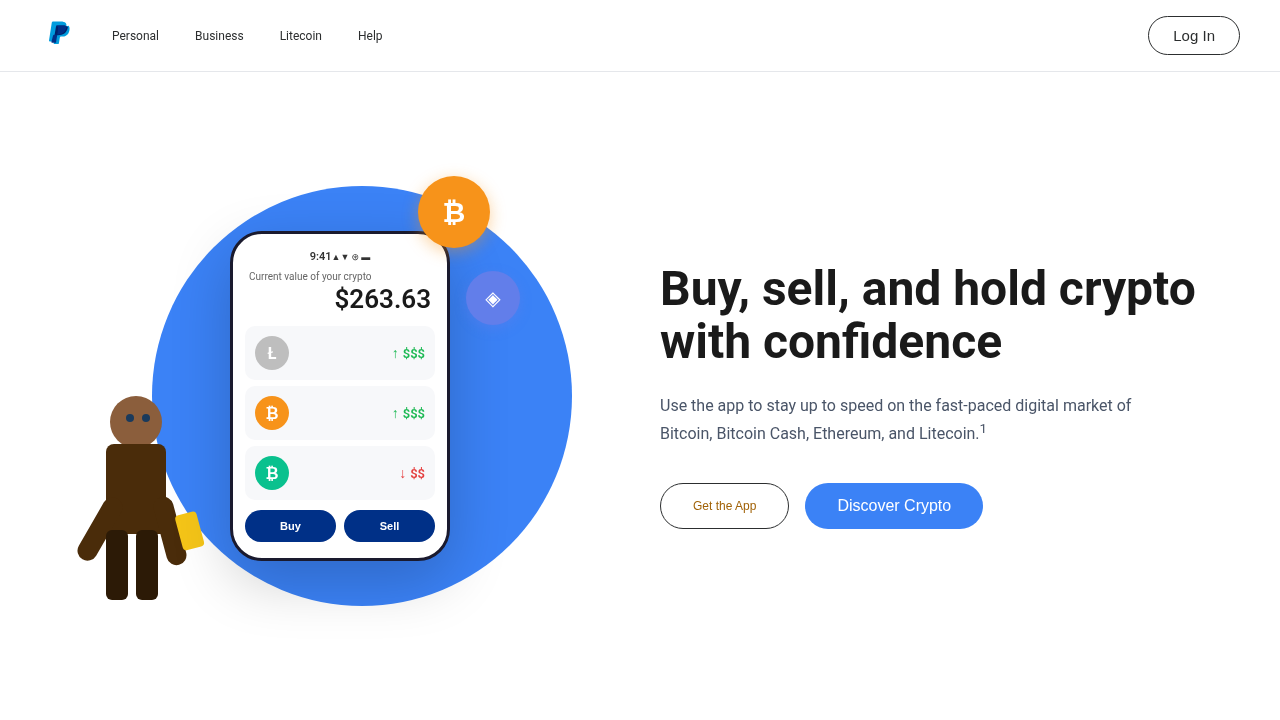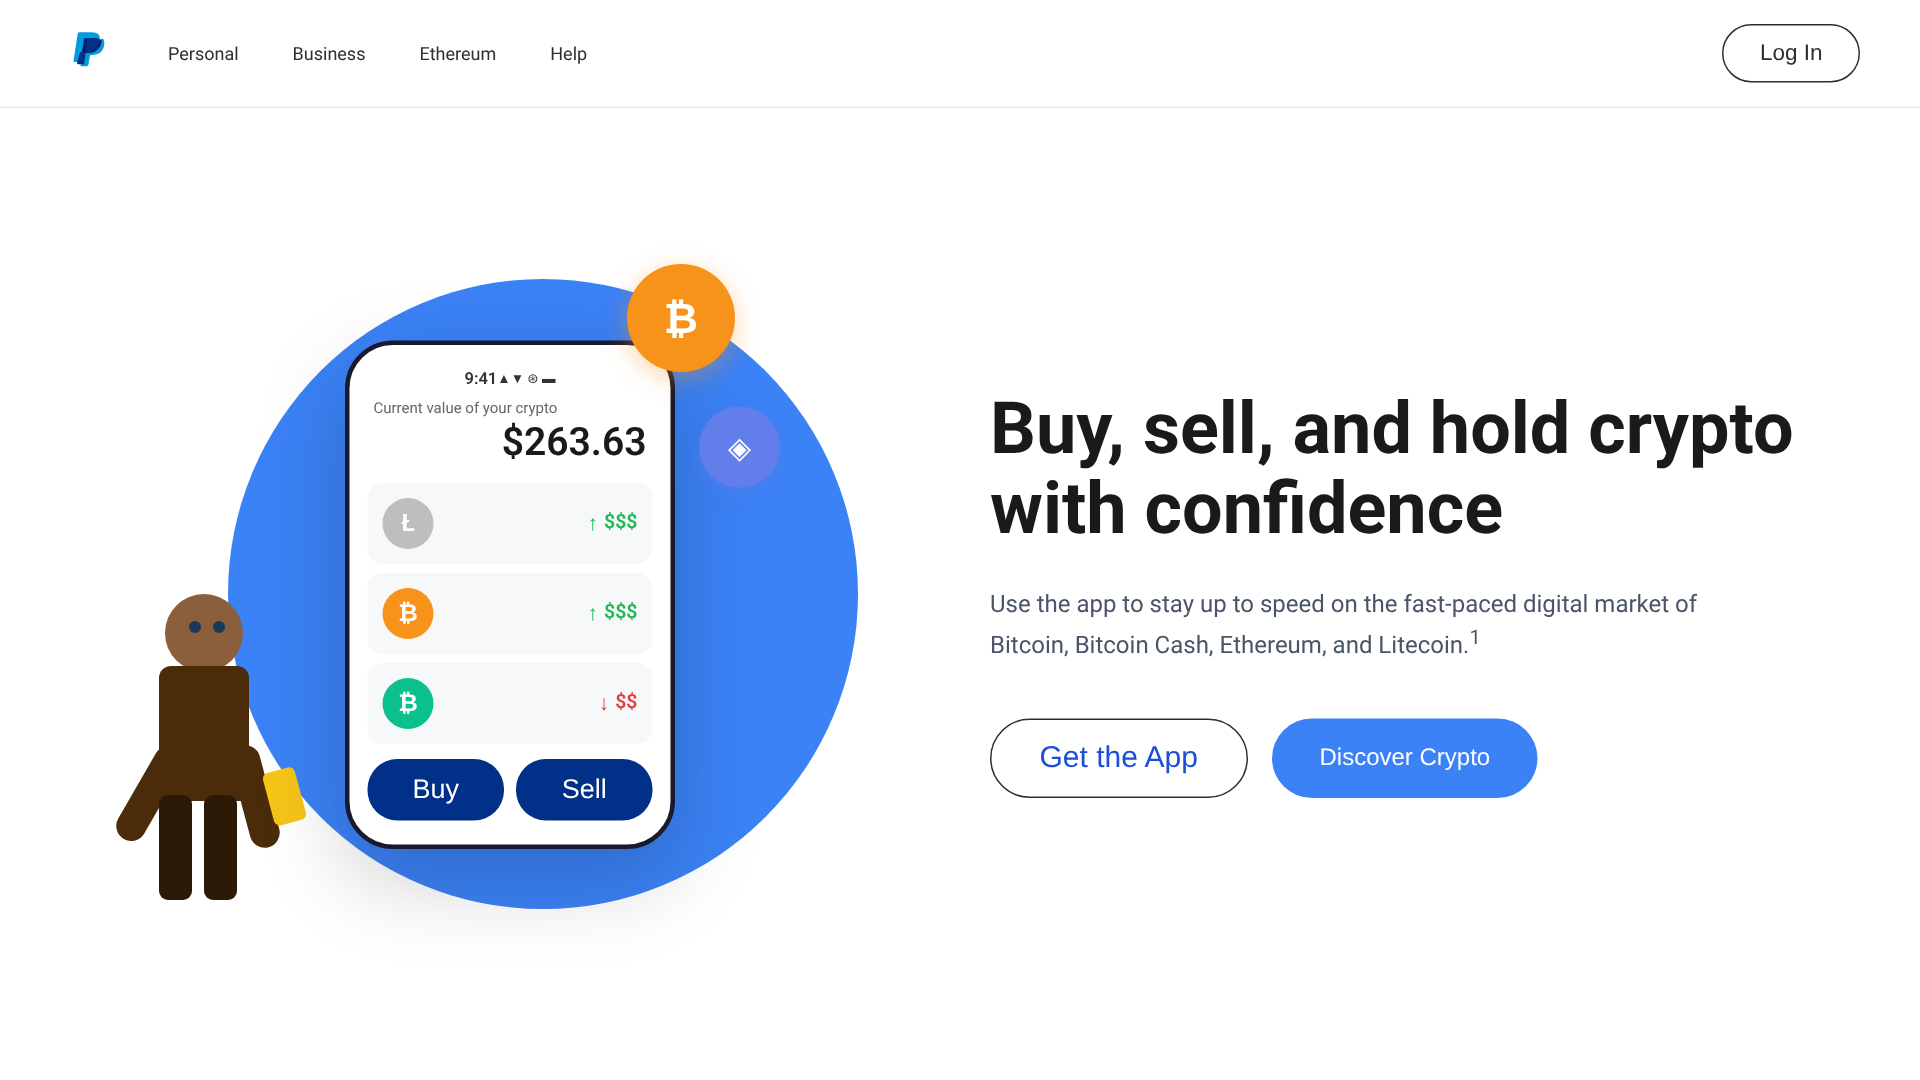--- a/index.html
+++ b/index.html
@@ -118,21 +118,21 @@
     .icon-btc { background: #f7931a; }
     .icon-bch { background: #0ac18e; }
     .crypto-trend { display: flex; align-items: center; gap: 4px; font-size: 13px; font-weight: 600; }
     .trend-up { color: #1db954; }
     .trend-down { color: #e53e3e; }
     .arrow-up { color: #1db954; font-size: 14px; }
     .arrow-down { color: #e53e3e; font-size: 14px; }
     .phone-btns { display: flex; gap: 8px; margin-top: 10px; }
     .phone-btn {
       flex: 1; padding: 10px; background: #003087; border: none;
-      border-radius: 20px; color: #fff; font-size: 18px; font-weight: 400; cursor: pointer;
+      border-radius: 20px; color: #fff; font-size: 11px; font-weight: 700; cursor: pointer;
     }
 
     
     .coin-bitcoin {
       position: absolute; top: 80px; right: 110px; z-index: 5;
       width: 72px; height: 72px; background: #f7931a; border-radius: 50%;
       display: flex; align-items: center; justify-content: center;
       font-size: 28px; font-weight: 700; color: #fff;
       box-shadow: 0 4px 16px rgba(247,147,26,0.4);
     }
@@ -152,42 +152,42 @@
       font-size: 48px; font-weight: 700; color: #1a1a1a; line-height: 1.1;
       margin-bottom: 24px;
     }
     .hero-desc {
       font-size: 16px; color: #4a5568; line-height: 1.6;
       max-width: 480px; margin-bottom: 36px;
     }
     .hero-buttons { display: flex; gap: 16px; }
     .btn-get-app {
       padding: 14px 32px; border: 1.5px solid #2c2e2f; background: #fff;
-      border-radius: 28px; font-size: 20px; font-weight: 500; cursor: pointer; color: #1d4ed8;
+      border-radius: 28px; font-size: 12px; font-weight: 500; cursor: pointer; color: #a16207;
     }
     .btn-discover {
       padding: 14px 32px; border: none; background: #3b82f6;
       border-radius: 28px; font-size: 16px; font-weight: 400; cursor: pointer; color: #fff;
     }
   </style>
 </head>
 <body>
 
 <nav>
   <div class="nav-logo">
     <svg class="paypal-logo" viewBox="0 0 32 32" xmlns="http://www.w3.org/2000/svg">
       <path d="M26.4 8.2c.2-1.4 0-2.3-.7-3.2C24.8 4 23 3.5 20.7 3.5H13c-.6 0-1.1.4-1.2 1L9 22.6c-.1.4.2.8.6.8h4.4l-0.3 2c-.1.4.2.7.5.7h3.7c.5 0 .9-.4 1-.9l.1-.4.8-5 .1-.3c.1-.5.5-.9 1-.9h.6c3.9 0 7-1.6 7.9-6.2.4-1.9.2-3.5-.8-4.6z" fill="#009cde"></path>
       <path d="M25.7 8c-.1-.1-.2-.1-.3-.2-.1 0-.2-.1-.3-.1-.4-.1-.9-.2-1.4-.2H17c-.5 0-.9.4-1 .9L14.4 18l-.1.3c.1-.6.6-1 1.2-1h2.5c4.9 0 8.7-2 9.8-7.7 0-.2.1-.4.1-.6-.3-.2-.6-.3-1-.4z" fill="#012169"></path>
       <path d="M16 8.4c.1-.5.5-.9 1-.9h6.7c.5 0 1 0 1.4.2.1 0 .2.1.3.1.1 0 .2.1.3.2.4.2.7.5.8.8v.2c-1.1 5.7-4.9 7.7-9.8 7.7h-2.5c-.6 0-1.1.4-1.2 1L11.4 24c-.1.4.2.8.6.8H16l.3-2 .8-5.1.8-5.1.1-4.2z" fill="#003087"></path>
     </svg>
   </div>
   <div class="nav-links">
     <a class="nav-link">Personal</a>
     <a class="nav-link">Business</a>
-    <a class="nav-link">Ethereum</a>
+    <a class="nav-link">Litecoin</a>
     <a class="nav-link">Help</a>
   </div>
   <div class="nav-actions">
     <button class="btn-login">Log In</button>
   </div>
 </nav>
 
 <section class="hero">
 
   <div class="hero-left">

